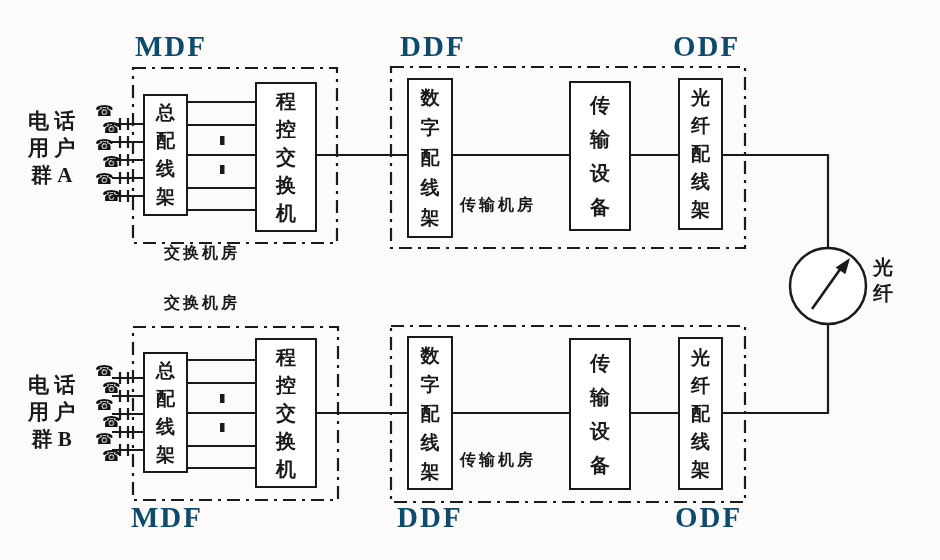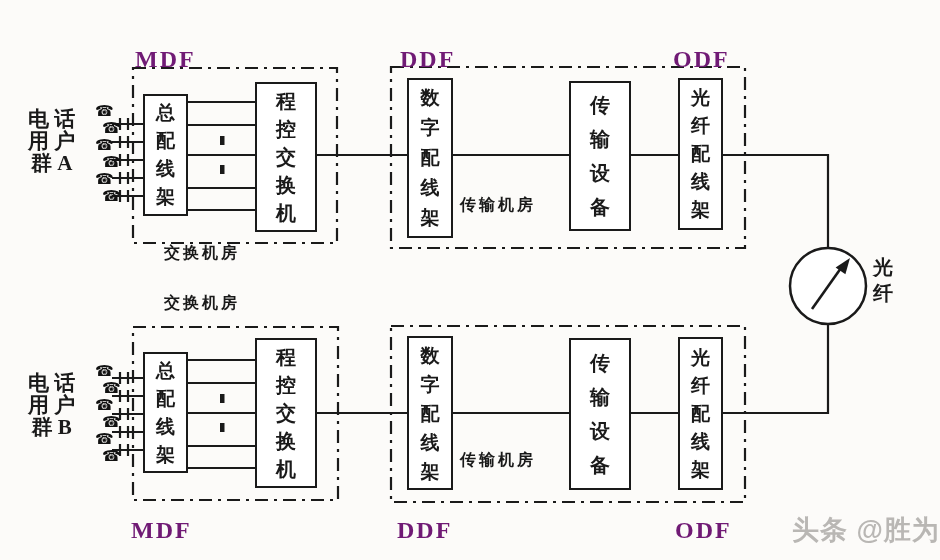--- a/index.html
+++ b/index.html
@@ -15,30 +15,30 @@
   .dashdot{fill:none;stroke:#1a1a1a;stroke-width:2.2;stroke-dasharray:13 6 3 6;}
   .wire{fill:none;stroke:#1a1a1a;stroke-width:2.2;}
   .vbox{
     position:absolute;box-sizing:border-box;
     border:2.5px solid #1a1a1a;background:#fff;
     display:flex;align-items:center;justify-content:center;
     font-weight:700;text-align:center;
   }
   .vtext{display:block;width:1.08em;word-break:break-all;}
   .red-label{
-    position:absolute;color:#701a75;font-weight:700;
-    font-size:24px;letter-spacing:2px;white-space:nowrap;margin-top:16px;
+    position:absolute;color:#0c4a6e;font-weight:700;
+    font-size:29px;letter-spacing:2px;white-space:nowrap;
   }
   .room-label{
     position:absolute;font-size:16px;font-weight:700;
     letter-spacing:3px;white-space:nowrap;
   }
   .user-label{
     position:absolute;font-size:21px;font-weight:700;
-    line-height:22px;white-space:pre-line;text-align:center;
+    line-height:27px;white-space:pre-line;text-align:center;
   }
   .fiber-label{
     position:absolute;font-size:20px;font-weight:700;
     line-height:26px;white-space:pre-line;
   }
   .phones{
     position:absolute;display:flex;flex-direction:column;
     font-size:15px;line-height:17px;color:#111;
     font-family:"DejaVu Sans",sans-serif;
   }
@@ -162,15 +162,14 @@
   </div>
 
   <div class="vbox" style="left:678px;top:337px;width:45px;height:153px;font-size:19px;line-height:28px;">
     <span class="vtext">光纤配线架</span>
   </div>
 
   <div class="red-label" style="left:131px;top:501px;">MDF</div>
   <div class="red-label" style="left:397px;top:501px;">DDF</div>
   <div class="red-label" style="left:675px;top:501px;">ODF</div>
 
-  <div class="watermark" style="left:792px;top:512px;">头条 @胜为</div>
 
 </div>
 
 </body></html>

